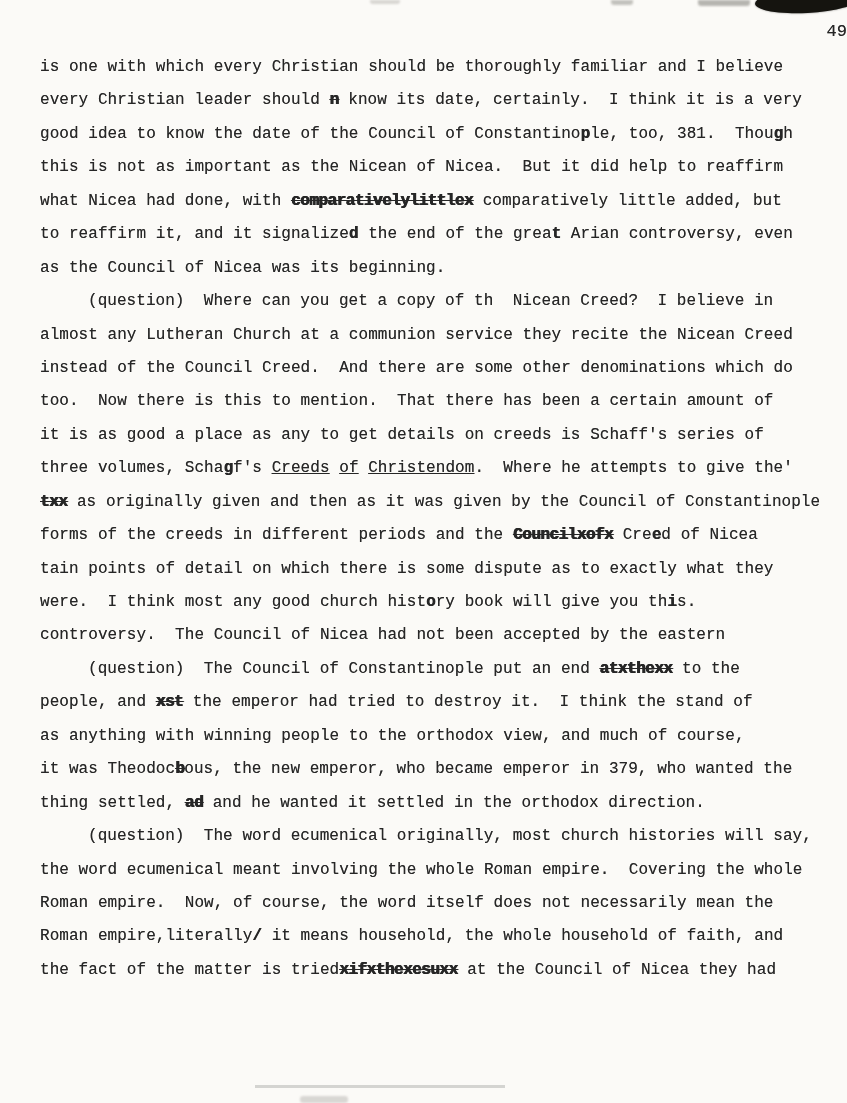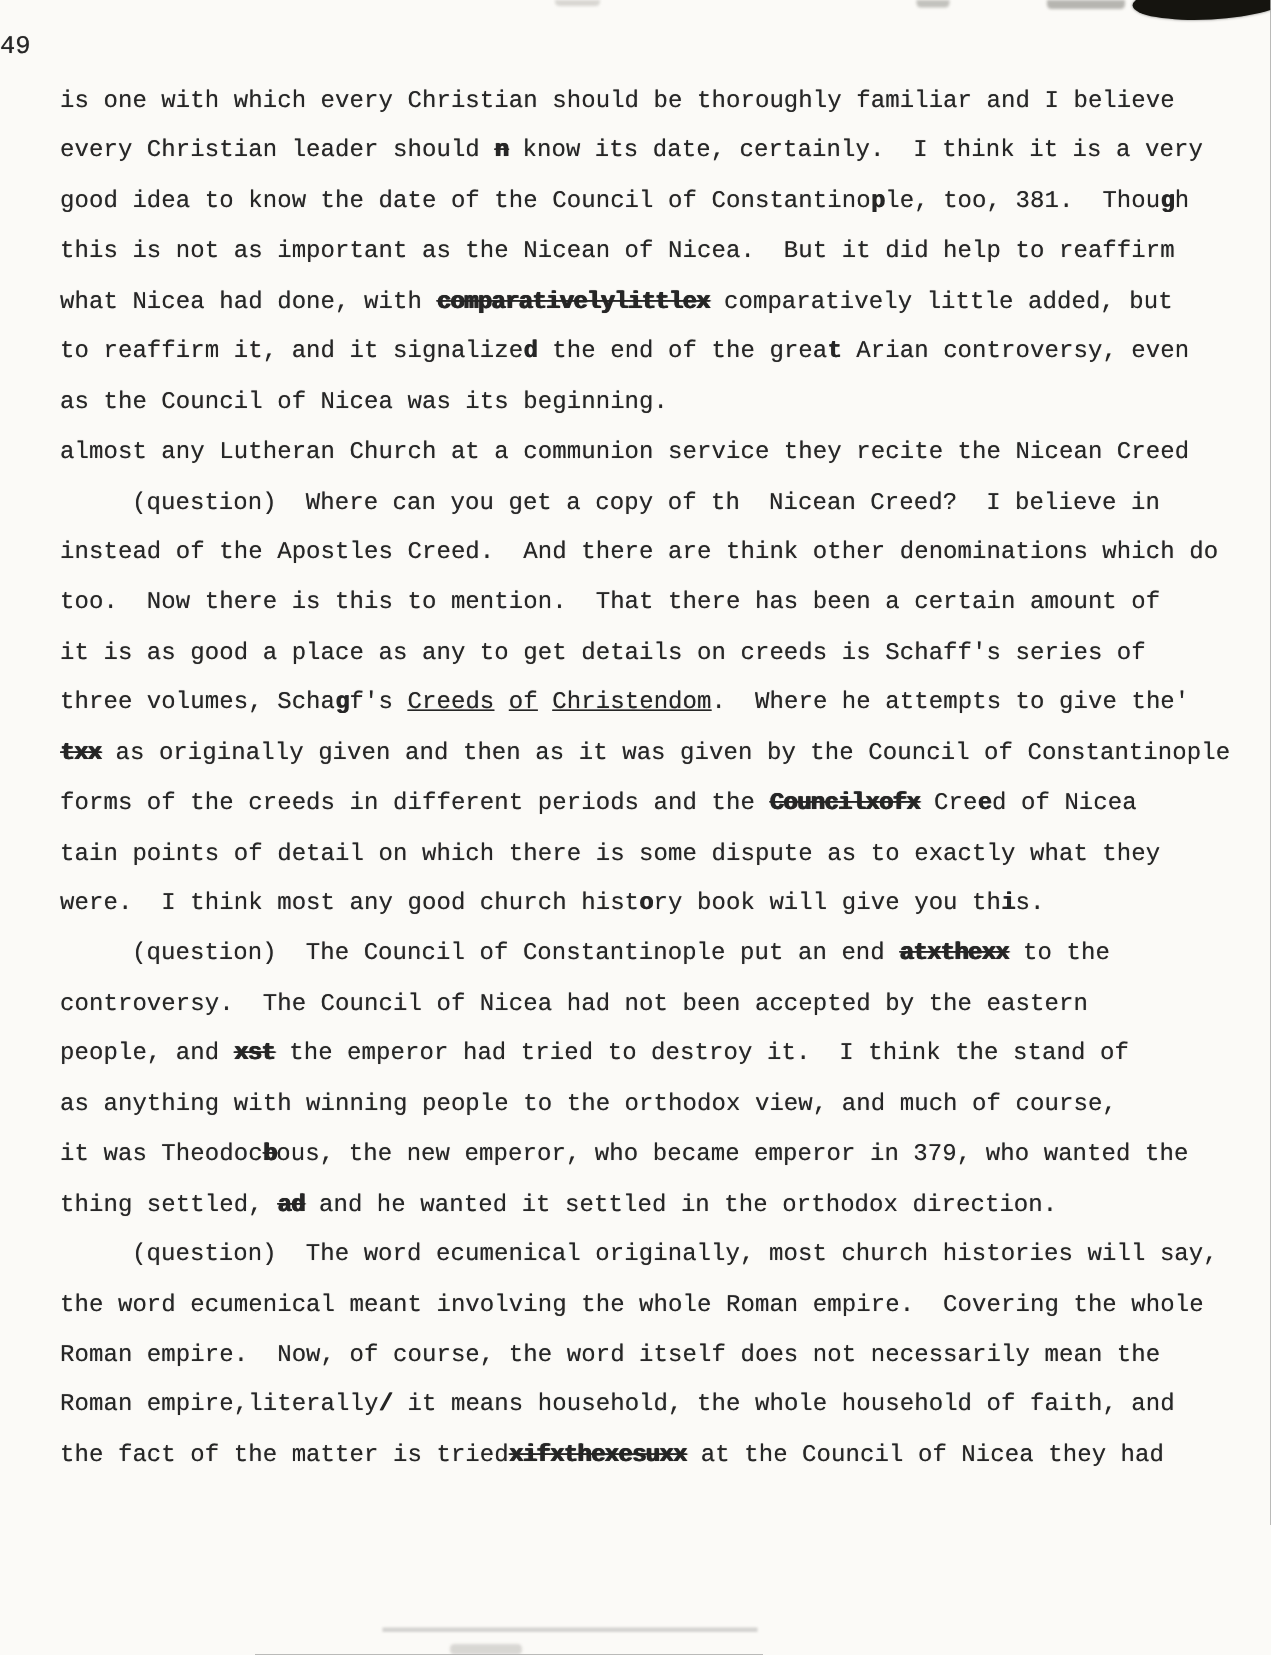--- a/index.html
+++ b/index.html
@@ -7,21 +7,21 @@
     position:relative;
     width:847px;height:1103px;
     margin:0 auto;
     background:#fbfaf7;
     overflow:hidden;
     font-family:"Liberation Mono","DejaVu Sans Mono",monospace;
     color:#262626;
   }
   .page-num{
     position:absolute;top:22px;left:0;right:0;
-    text-align:left;font-size:17px;
+    text-align:right;font-size:17px;
     text-shadow:0 0 0.5px rgba(0,0,0,0.55);
   }
   .doc-lines{
     position:absolute;left:40px;top:56px;width:800px;
   }
   .line{
     height:33.45px;
     font-size:16px;
     line-height:22px;
     white-space:pre;
@@ -84,32 +84,32 @@
   <div class="page-num">49</div>
 
   <div class="doc-lines">
       <div class="line"><span>is one with which every Christian should be thoroughly familiar and I believe</span></div>
       <div class="line"><span>every Christian leader should </span><span class="xout">n</span><span> know its date, certainly.  I think it is a very</span></div>
       <div class="line"><span>good idea to know the date of the Council of Constantino</span><span class="bold">p</span><span>le, too, 381.  Thou</span><span class="bold">g</span><span>h</span></div>
       <div class="line"><span>this is not as important as the Nicean of Nicea.  But it did help to reaffirm</span></div>
       <div class="line"><span>what Nicea had done, with </span><span class="xout">comparativelylittlex</span><span> comparatively little added, but</span></div>
       <div class="line"><span>to reaffirm it, and it signalize</span><span class="bold">d</span><span> the end of the grea</span><span class="bold">t</span><span> Arian controversy, even</span></div>
       <div class="line"><span>as the Council of Nicea was its beginning.</span></div>
+      <div class="line indent"><span>(question)  Where can you get a copy of th  Nicean Creed?  I believe in</span></div>
       <div class="line"><span>almost any Lutheran Church at a communion service they recite the Nicean Creed</span></div>
-      <div class="line indent"><span>(question)  Where can you get a copy of th  Nicean Creed?  I believe in</span></div>
-      <div class="line"><span>instead of the Apostles Creed.  And there are think other denominations which do</span></div>
+      <div class="line"><span>instead of the Council Creed.  And there are some other denominations which do</span></div>
       <div class="line"><span>too.  Now there is this to mention.  That there has been a certain amount of</span></div>
       <div class="line"><span>it is as good a place as any to get details on creeds is Schaff's series of</span></div>
       <div class="line"><span>three volumes, Scha</span><span class="bold">g</span><span>f's </span><span class="uline">Creeds</span><span> </span><span class="uline">of</span><span> </span><span class="uline">Christendom</span><span>.  Where he attempts to give the'</span></div>
       <div class="line"><span class="xout">txx</span><span> as originally given and then as it was given by the Council of Constantinople</span></div>
       <div class="line"><span>forms of the creeds in different periods and the </span><span class="xout">Councilxofx</span><span> Cre</span><span class="bold">e</span><span>d of Nicea</span></div>
       <div class="line"><span>tain points of detail on which there is some dispute as to exactly what they</span></div>
       <div class="line"><span>were.  I think most any good church hist</span><span class="bold">o</span><span>ry book will give you th</span><span class="bold">i</span><span>s.</span></div>
+      <div class="line"><span>controversy.  The Council of Nicea had not been accepted by the eastern</span></div>
       <div class="line indent"><span>(question)  The Council of Constantinople put an end </span><span class="xout">atxthexx</span><span> to the</span></div>
-      <div class="line"><span>controversy.  The Council of Nicea had not been accepted by the eastern</span></div>
       <div class="line"><span>people, and </span><span class="xout">xst</span><span> the emperor had tried to destroy it.  I think the stand of</span></div>
       <div class="line"><span>as anything with winning people to the orthodox view, and much of course,</span></div>
       <div class="line"><span>it was Theodoc</span><span class="xout">b</span><span>ous, the new emperor, who became emperor in 379, who wanted the</span></div>
       <div class="line"><span>thing settled, </span><span class="xout">ad</span><span> and he wanted it settled in the orthodox direction.</span></div>
       <div class="line indent"><span>(question)  The word ecumenical originally, most church histories will say,</span></div>
       <div class="line"><span>the word ecumenical meant involving the whole Roman empire.  Covering the whole</span></div>
       <div class="line"><span>Roman empire.  Now, of course, the word itself does not necessarily mean the</span></div>
       <div class="line"><span>Roman empire,literally</span><span class="bold">/</span><span> it means household, the whole household of faith, and</span></div>
       <div class="line"><span>the fact of the matter is tried</span><span class="xout">xifxthexesuxx</span><span> at the Council of Nicea they had</span></div>
     </div>

